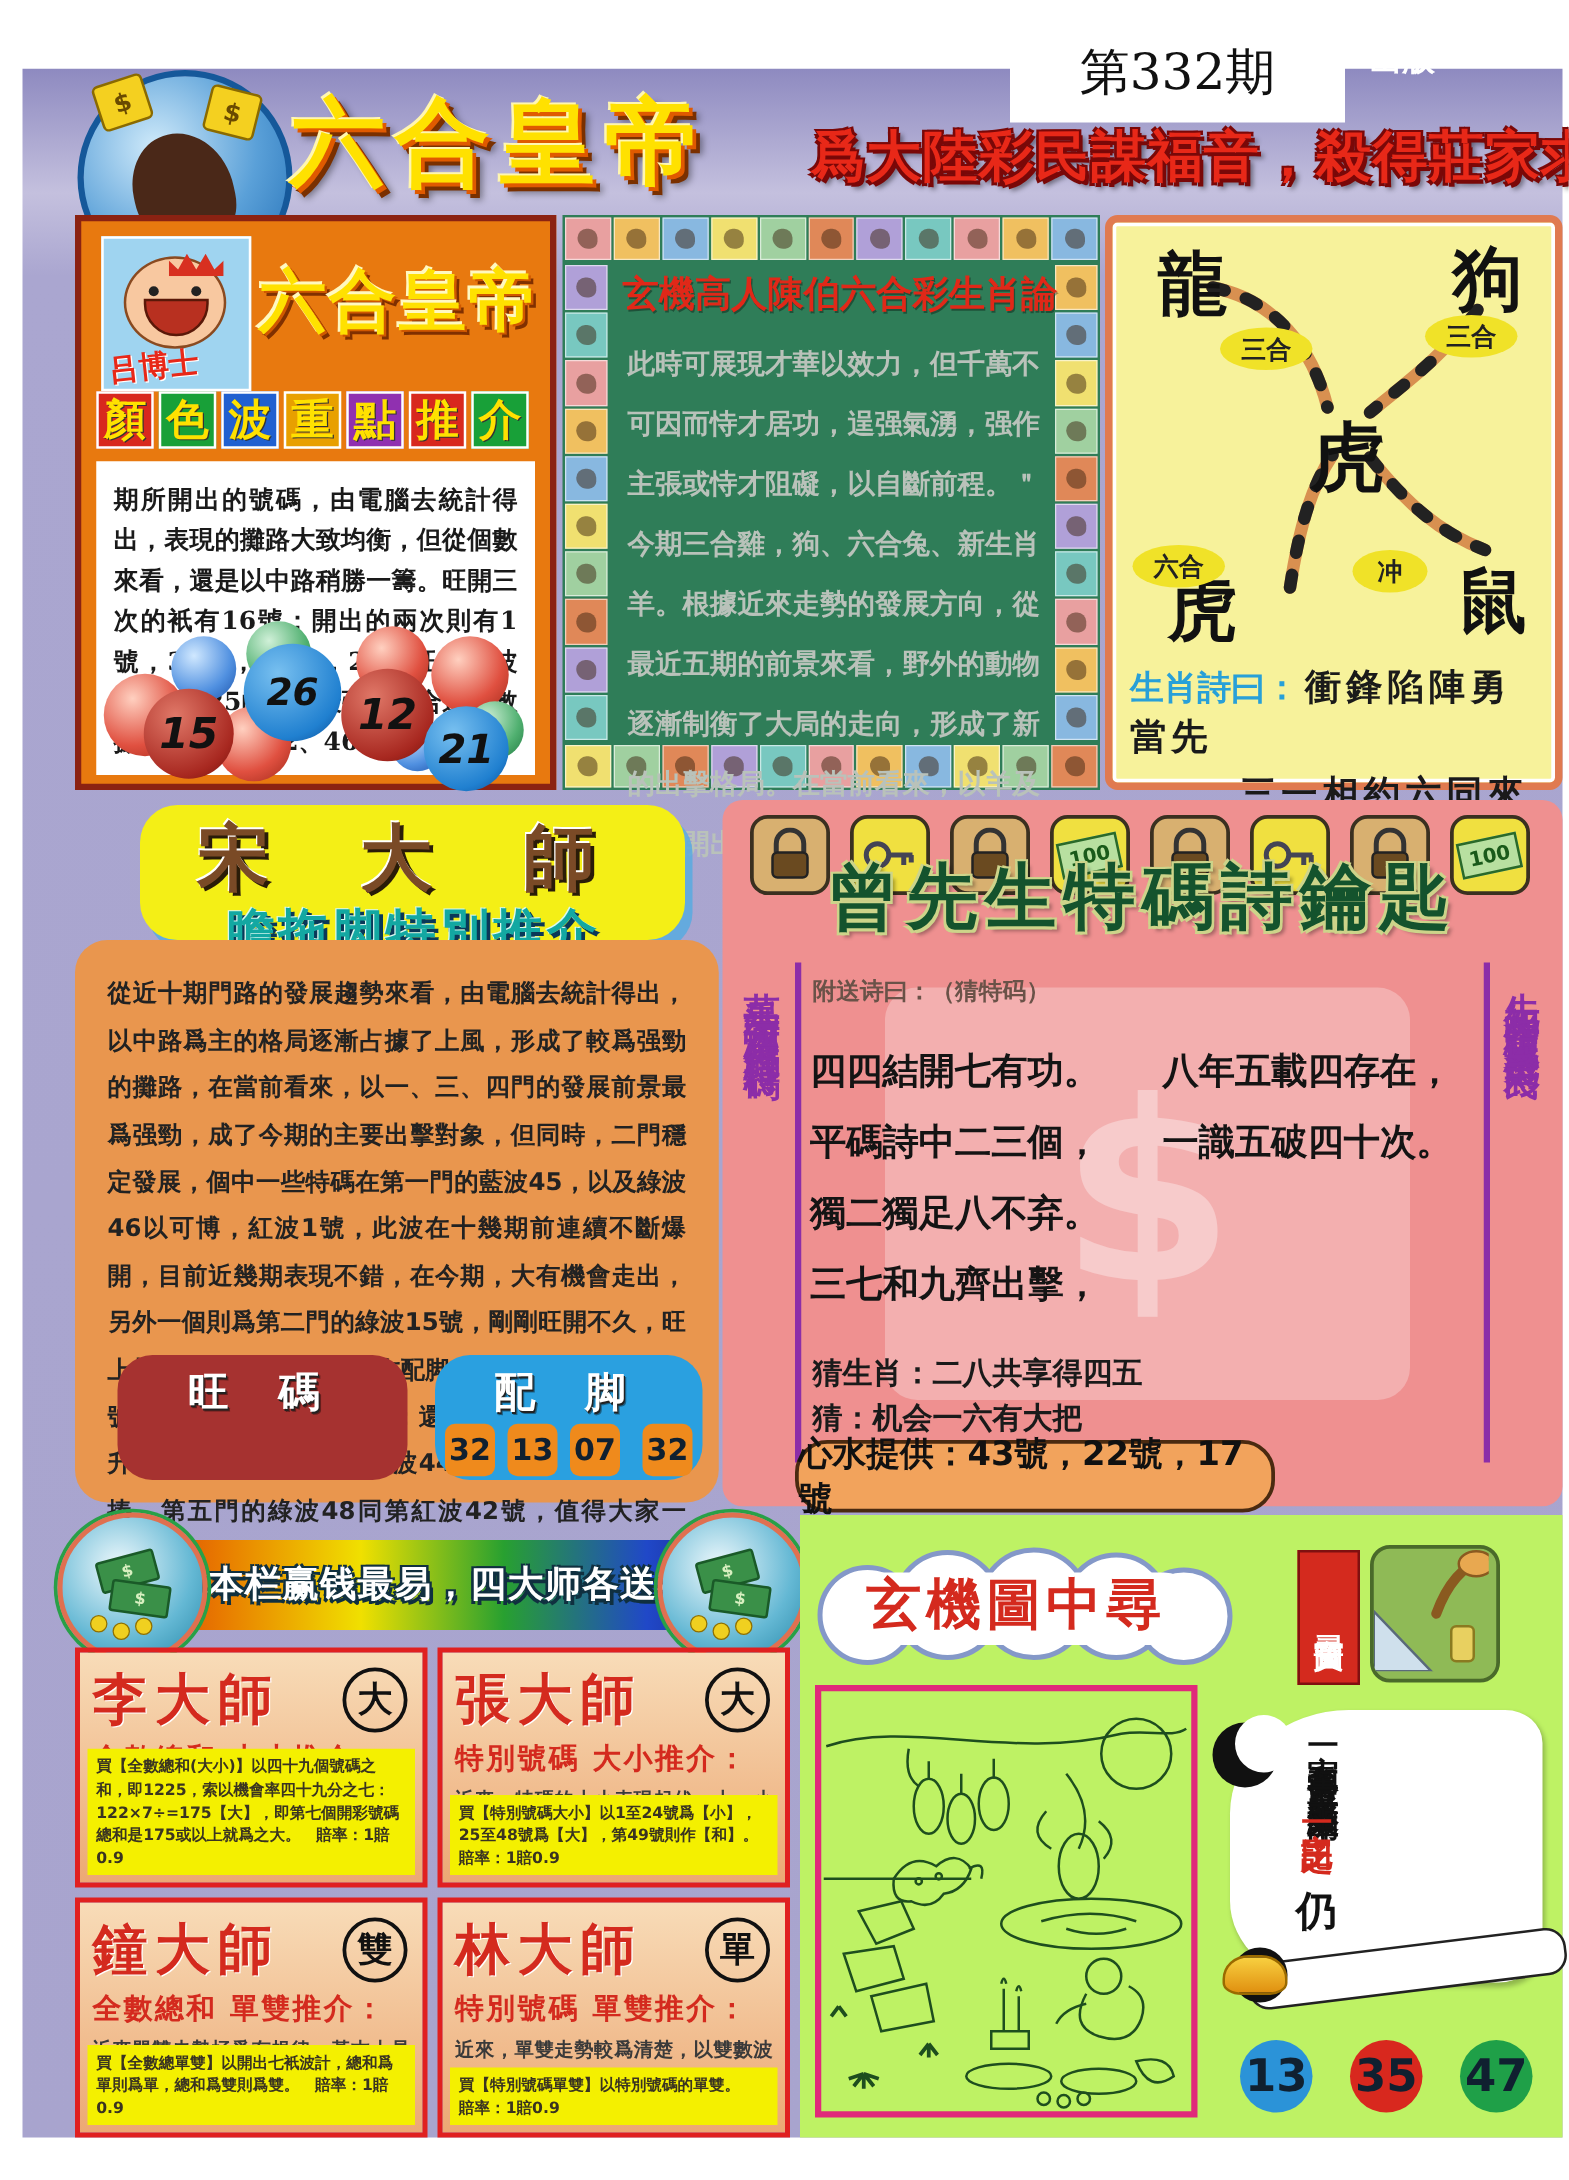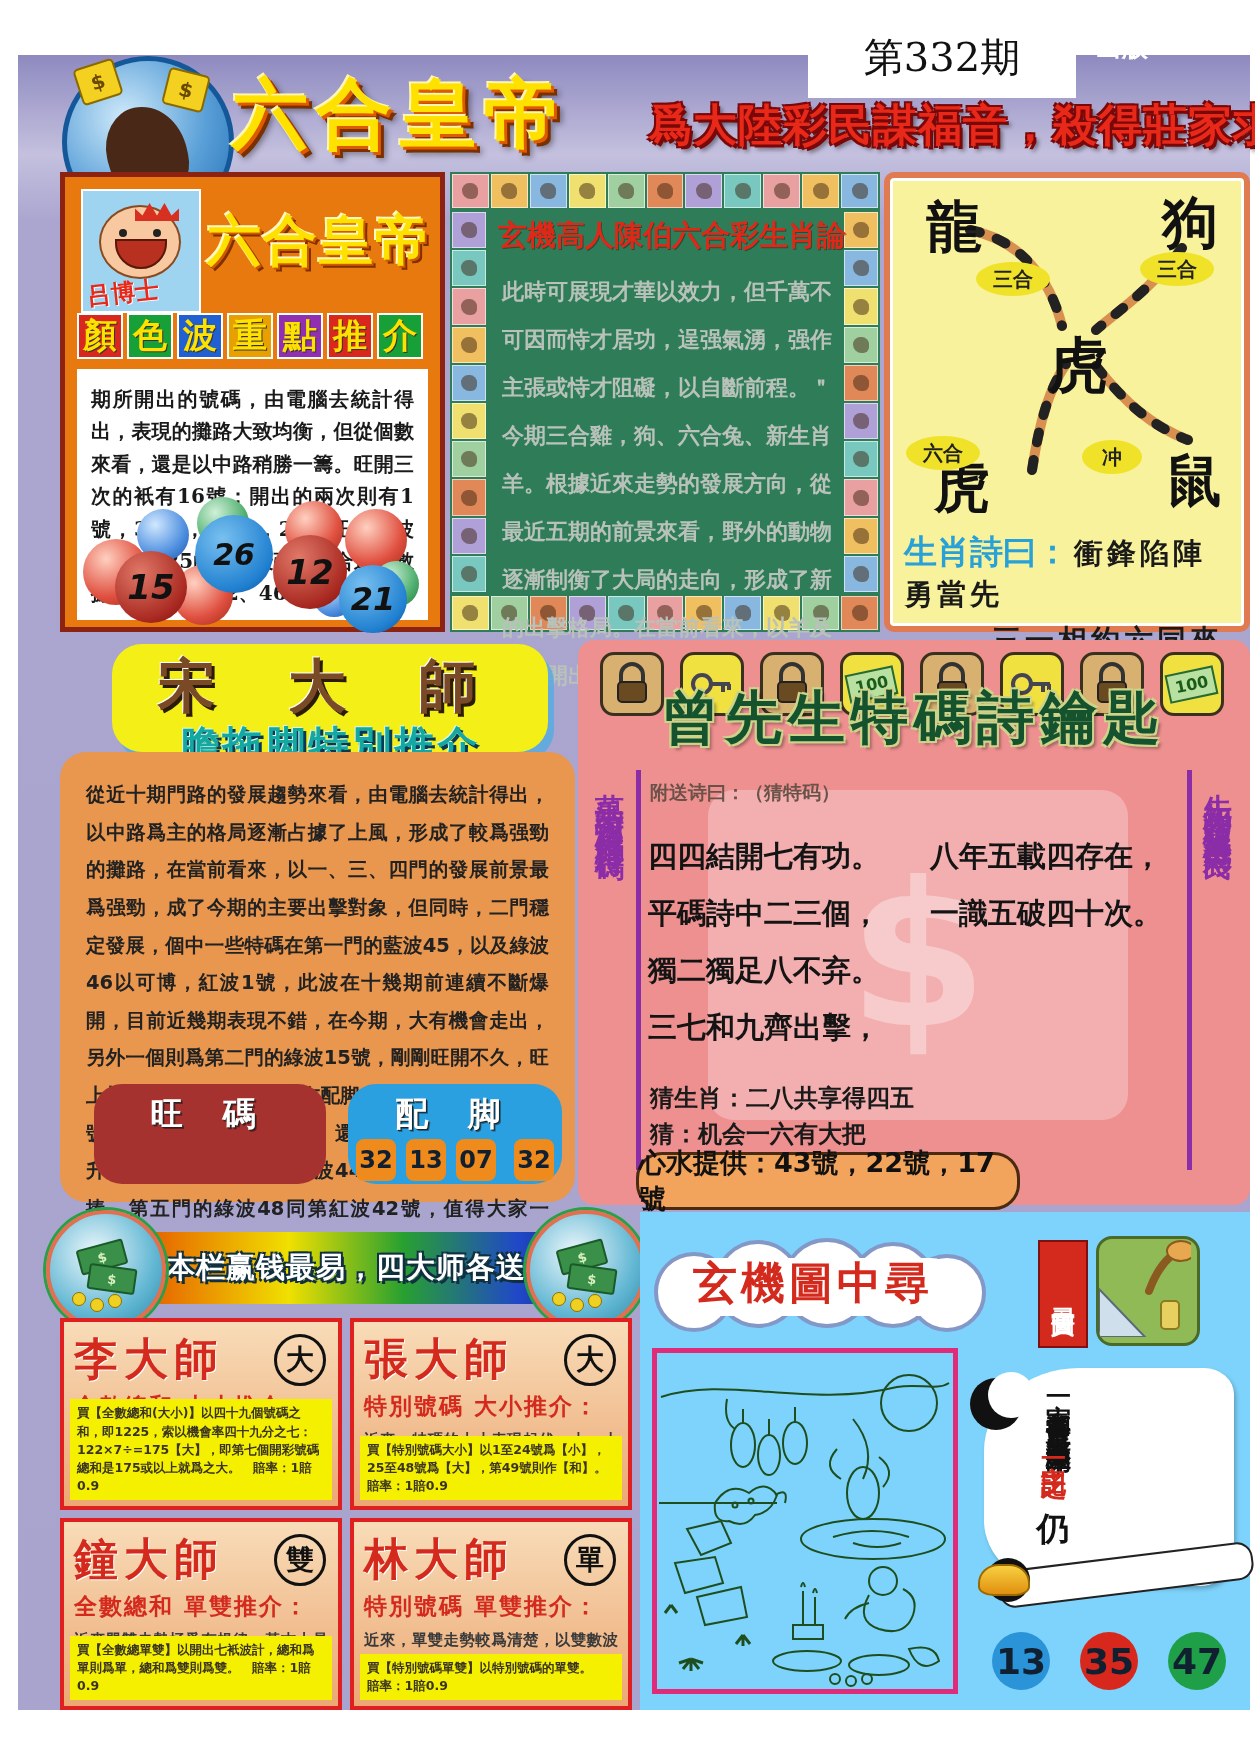--- a/index.html
+++ b/index.html
@@ -67,21 +67,21 @@
   .ze-title{left:48px;top:44px;width:334px;text-align:center;font-size:29px;font-weight:bold;color:#e02818;
     white-space:nowrap;text-shadow:1px 1px 0 rgba(0,0,0,.35);}
   .ze-body{left:52px;top:96px;width:330px;font-size:22px;font-weight:bold;color:#b9c2ba;line-height:2.18;text-align:justify;}
 
   
   .box3{left:884px;top:172px;width:366px;height:460px;background:#f7f29b;border:6px solid #e07a50;border-radius:10px;
     box-sizing:border-box;box-shadow:inset 0 0 0 3px #ffffff;}
   .zc-char{font-size:56px;font-weight:bold;color:#111;font-family:"DejaVu Serif",serif;}
   .zc-oval{background:#f0e228;border-radius:50%;display:flex;align-items:center;justify-content:center;
     font-size:20px;font-weight:bold;color:#222;}
-  .zc-poem-label{color:#28a0d8;font-size:33px;font-weight:bold;display:inline;}
+  .zc-poem-label{color:#28a0d8;font-size:27px;font-weight:bold;display:inline;}
   .zc-poem-line{font-size:29px;font-weight:bold;color:#1a1a1a;font-family:"DejaVu Serif",serif;letter-spacing:4px;}
 
   
   .song-bubble{left:112px;top:644px;width:436px;height:108px;background:#f4ef16;border-radius:30px;
     box-shadow:6px 8px 0 rgba(88,170,225,.85);text-align:center;}
   .song-title{margin-top:4px;font-size:58px;font-weight:bold;color:#7a4a26;letter-spacing:26px;white-space:nowrap;
     text-shadow:-1px -1px 0 #fff,3px 3px 0 #2a1c08;}
   .song-subtitle{margin-top:-8px;font-size:40px;font-weight:bold;color:#13a8a2;letter-spacing:3px;white-space:nowrap;
     text-shadow:-1px -1px 0 #d8f8f0,3px 3px 0 #0a3858;}
   .song-panel{left:60px;top:752px;width:515px;height:450px;background:#e9964e;border-radius:26px;}
@@ -141,21 +141,21 @@
   .m-name{font-size:44px;font-weight:bold;color:#d42a1e;letter-spacing:6px;white-space:nowrap;
     text-shadow:1px 1px 0 #fff;}
   .m-badge{position:absolute;right:12px;top:12px;width:46px;height:46px;border-radius:50%;border:3px solid #111;
     display:flex;align-items:center;justify-content:center;font-size:28px;font-weight:bold;color:#111;}
   .m-heading{font-size:23px;font-weight:bold;color:#d42a1e;letter-spacing:2px;margin-top:2px;white-space:nowrap;}
   .m-body{margin-top:6px;font-size:15.5px;font-weight:bold;color:#3a3a3a;line-height:1.6;text-align:justify;}
   .m-note{position:absolute;left:6px;right:6px;bottom:6px;background:#f4f000;padding:5px 7px;
     font-size:12.5px;font-weight:bold;color:#3a3420;line-height:1.45;}
 
   
-  .mystery{left:640px;top:1212px;width:610px;height:498px;background:#7dd3fc;}
+  .mystery{left:640px;top:1212px;width:610px;height:498px;background:#bef264;}
   .cloud-bump{border-radius:50%;background:#ffffff;border:4px solid #8498c8;}
   .cloud-core{left:20px;top:46px;width:300px;height:58px;background:#ffffff;border-radius:30px;}
   .mystery-title{left:28px;top:42px;width:290px;text-align:center;font-size:44px;font-weight:bold;color:#d42a1e;
     letter-spacing:4px;white-space:nowrap;font-family:"DejaVu Serif",serif;}
   .treasure-tag{left:398px;top:28px;width:46px;height:104px;background:#d42a1e;border:2px solid #801010;
     display:flex;align-items:center;justify-content:center;}
   .treasure-tag-text{writing-mode:vertical-rl;text-orientation:upright;color:#fff;font-size:24px;font-weight:bold;letter-spacing:4px;}
   .dig-icon{left:456px;top:24px;width:98px;height:104px;border-radius:16px;background:#8fba56;border:3px solid #4a6a2a;overflow:hidden;}
   .drawing-box{left:12px;top:136px;width:306px;height:346px;border:5px solid #e02a7a;box-sizing:border-box;}
   .scroll{left:330px;top:148px;width:276px;height:248px;}

